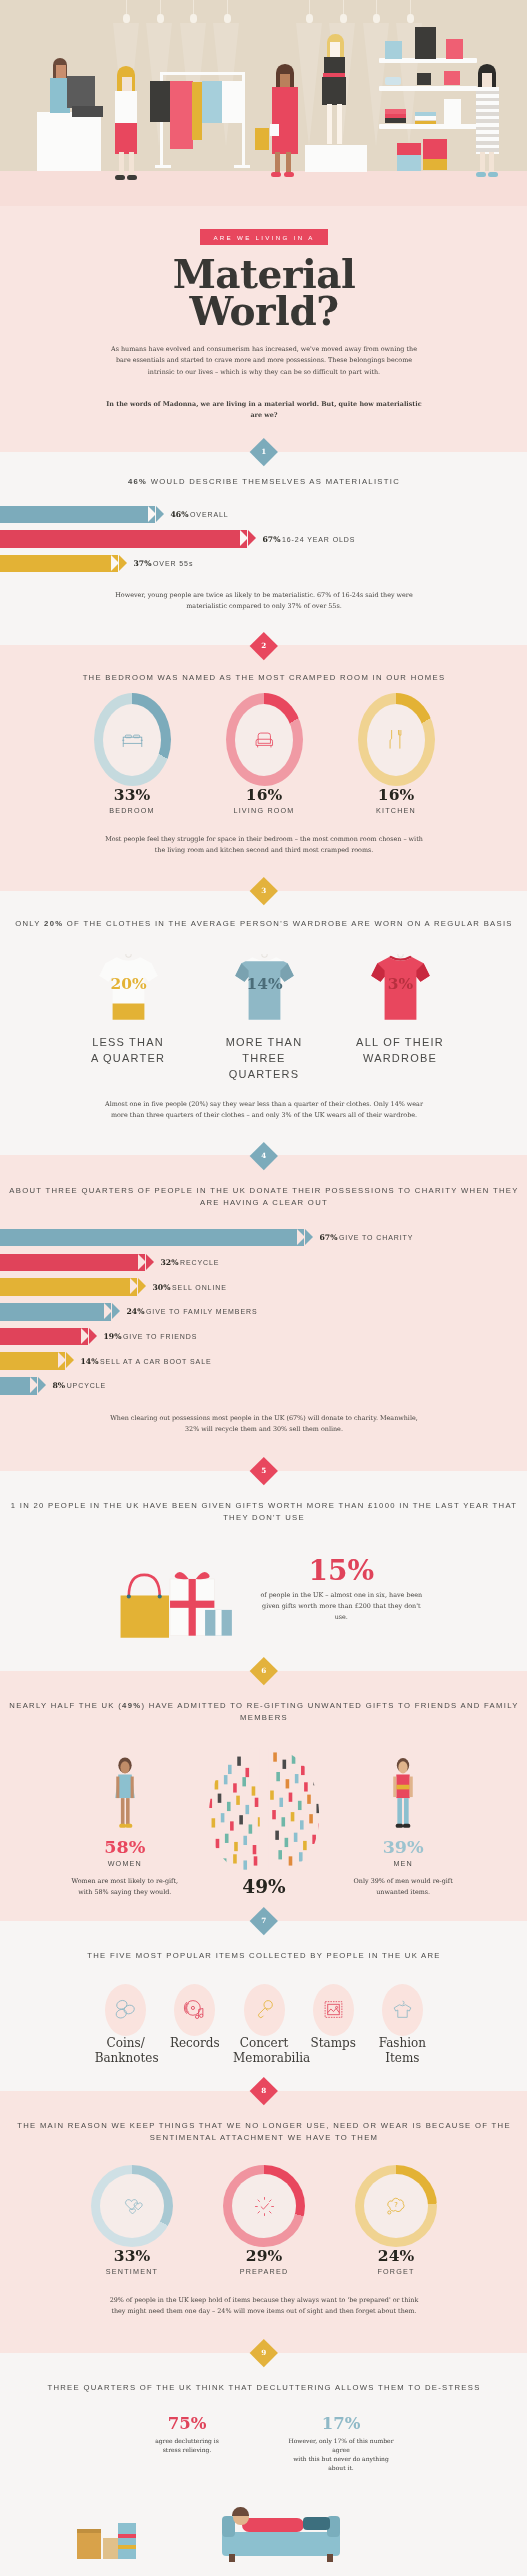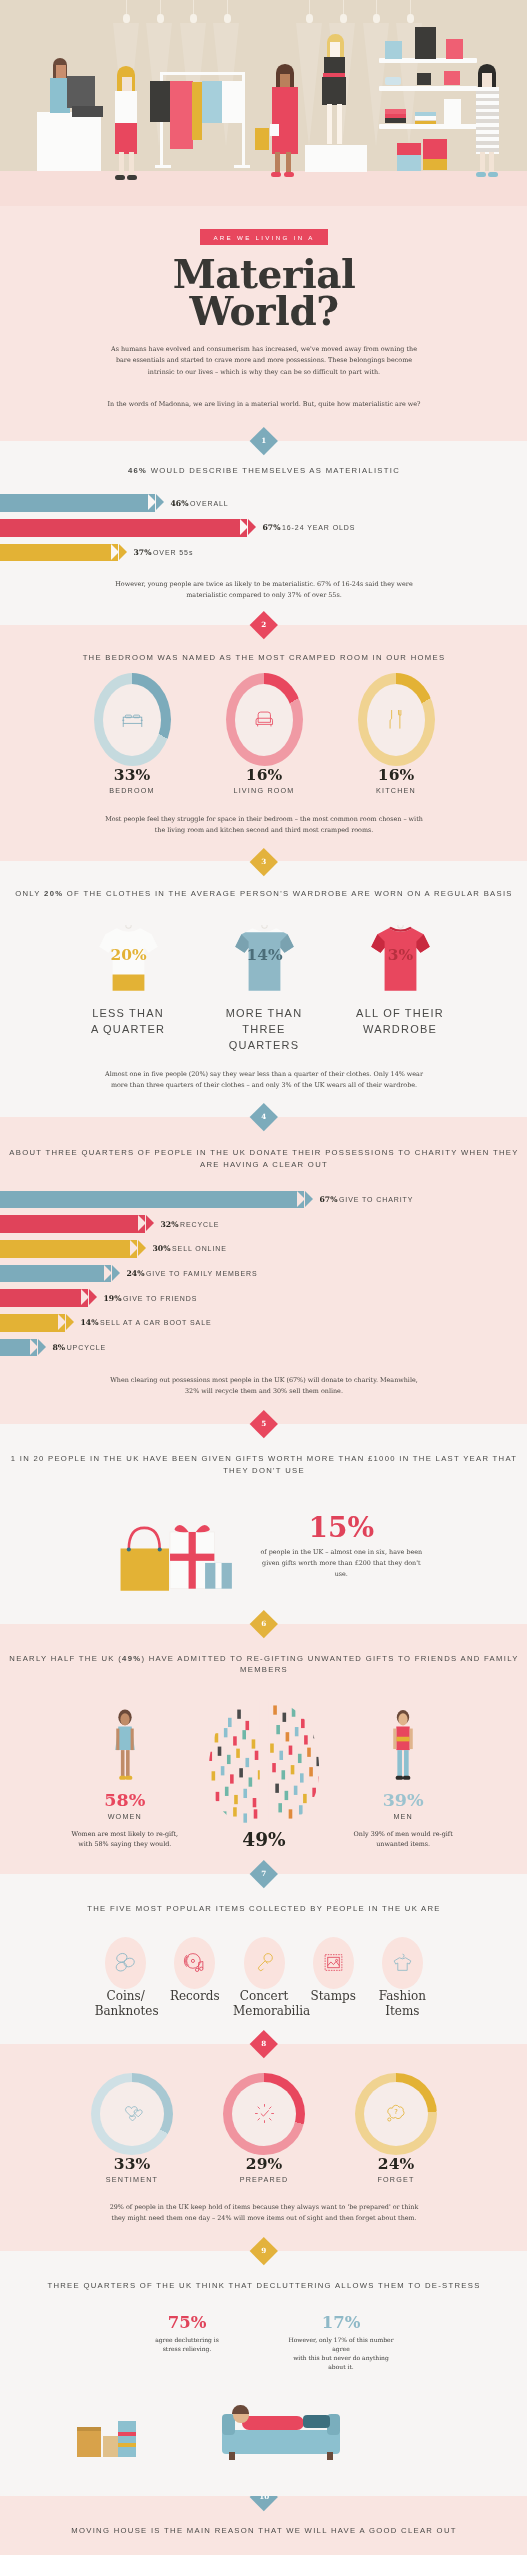--- a/index.html
+++ b/index.html
@@ -44,21 +44,21 @@
     font-weight: 300;
   }
   .sec-head b { font-weight: 700; }
   .body-copy {
     text-align: center;
     font-family: "DejaVu Serif", serif;
     font-size: 6.4px;
     line-height: 1.7;
     color: #45433f;
     max-width: 319px;
-    margin: 3px auto;
+    margin: 12px auto;
   }
 
   
   .hero { height: 206px; background: #e3d8c6; position: relative; overflow: hidden; }
   .hero .floor { position: absolute; left: 0; bottom: 0; width: 100%; height: 35px; background: #f7ded9; }
   .bulb { position: absolute; top: 0; width: 1px; height: 15.5px; background: #efe7da; }
   .bulb::after {
     content: ""; position: absolute; left: -2.6px; top: 14.4px;
     width: 6.2px; height: 8.2px; border-radius: 50% 50% 45% 45%;
     background: #f6f1e8;
@@ -82,21 +82,21 @@
     font-family: "DejaVu Serif", serif;
     font-weight: 700; color: #383734;
     font-size: 39px; line-height: 0.96; letter-spacing: -0.5px;
     margin: 11.3px 0 13.4px;
   }
   .lede {
     font-family: "DejaVu Serif", serif;
     font-size: 6.4px; line-height: 1.75; color: #45433f;
     max-width: 319px; margin: 0 auto 10.3px;
   }
-  .lede.bold { font-weight: 400; margin-top: 21px; }
+  .lede.bold { font-weight: 700; margin-top: 21px; }
 
   
   .bars { padding: 0 0 0 0; }
   .barrow { display: flex; align-items: center; margin-bottom: 7.2px; }
   .bar {
     height: 17.5px; position: relative;
     display: flex; align-items: center;
   }
   .bar::after {
     content: ""; position: absolute; right: -8.8px; top: 0;
@@ -713,20 +713,21 @@
         <div class="collect-lbl" style="white-space:pre-line">Fashion
 Items</div>
       </div>
     </div>
   </div>
 
   <div class="sec bg-pink" style="padding:29px 0 24px">
     <div class="diamond d-red">
         <span>8</span>
       </div>
+    <div class="sec-head" style="margin-bottom:21.6px">THE MAIN REASON WE KEEP THINGS THAT WE NO LONGER USE, NEED OR WEAR IS BECAUSE OF THE SENTIMENTAL ATTACHMENT WE HAVE TO THEM</div>
     <div class="donut-row">
       <div class="donut-cell">
         <div class="donut" style="width:82px;height:82px;background:conic-gradient(#a8c8d2 0 33%, #cfe0e5 33% 100%)">
           <div class="ring2" style="width:64px;height:64px"></div>
           <div class="hole" style="width:55px;height:55px">
             <svg width="23" height="18.5" viewBox="0 0 44 36" fill="none" stroke="#8fb8c6" stroke-width="1.6">
               <path d="M20 9 a6 6 0 0 0 -10 -2 a6 6 0 0 0 0 8 l10 10 l10 -10 a6 6 0 0 0 0 -8 a6 6 0 0 0 -10 2 Z"></path>
               <path d="M33 14 a4 4 0 0 0 -7 -1 a4 4 0 0 0 0 5 l7 7 l7 -7 a4 4 0 0 0 0 -5 a4 4 0 0 0 -7 1 Z"></path>
               <path d="M22 25 a3 3 0 0 0 -5 -1 a3 3 0 0 0 0 4 l5 5 l5 -5 a3 3 0 0 0 0 -4 a3 3 0 0 0 -5 1 Z"></path>
             </svg>

